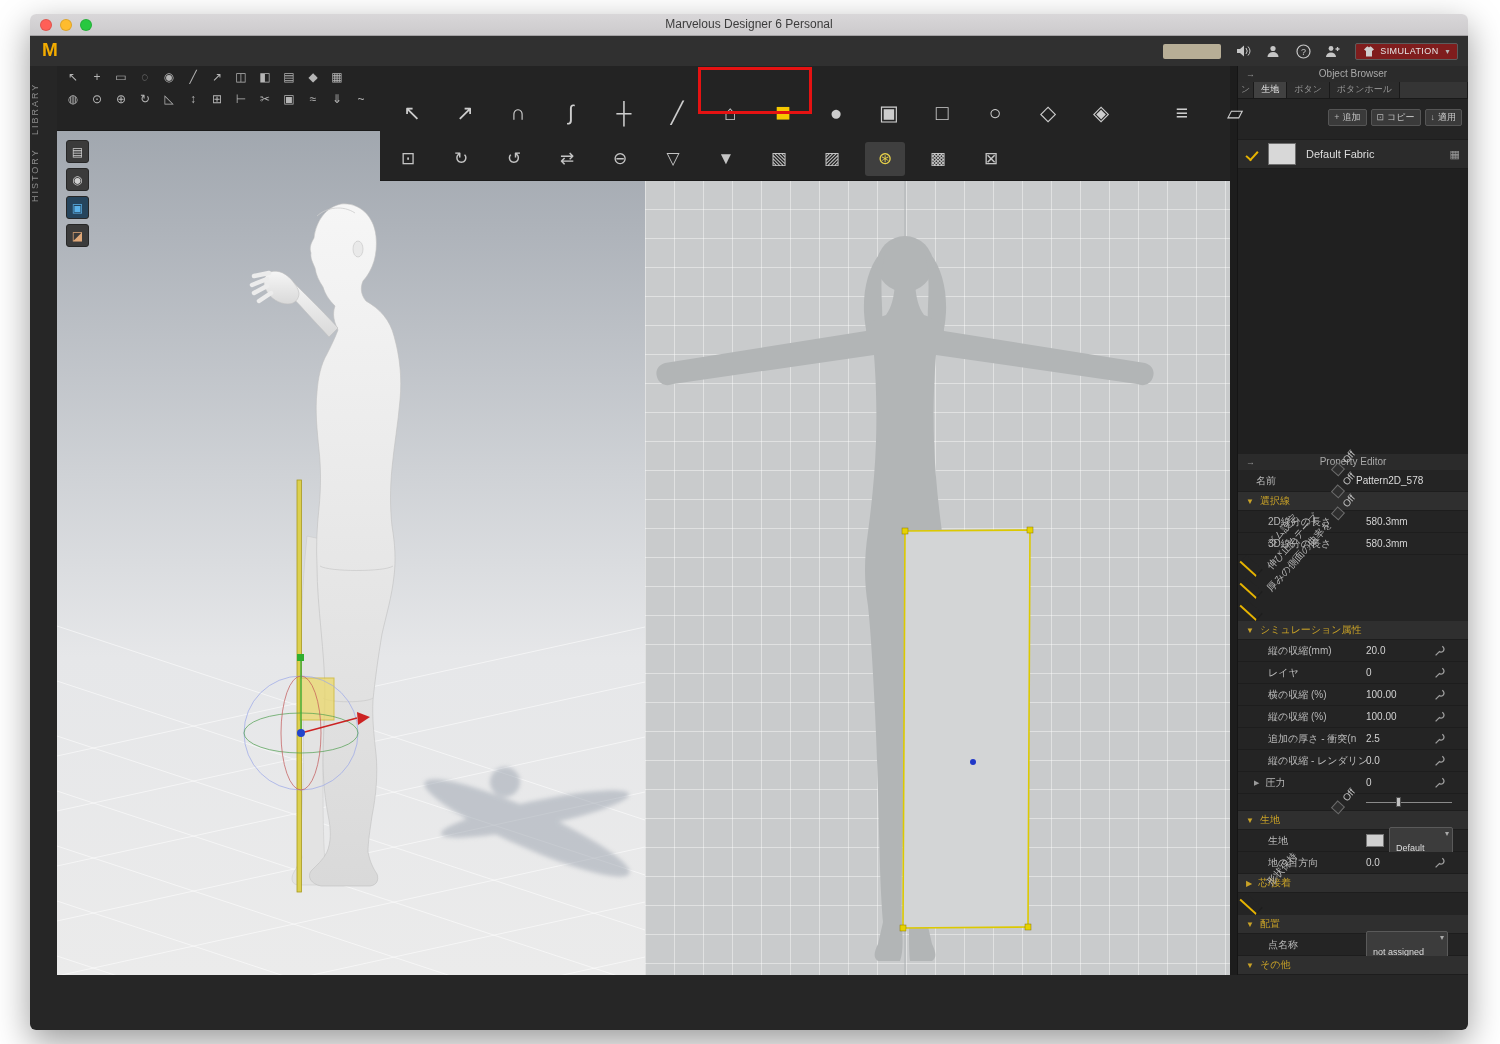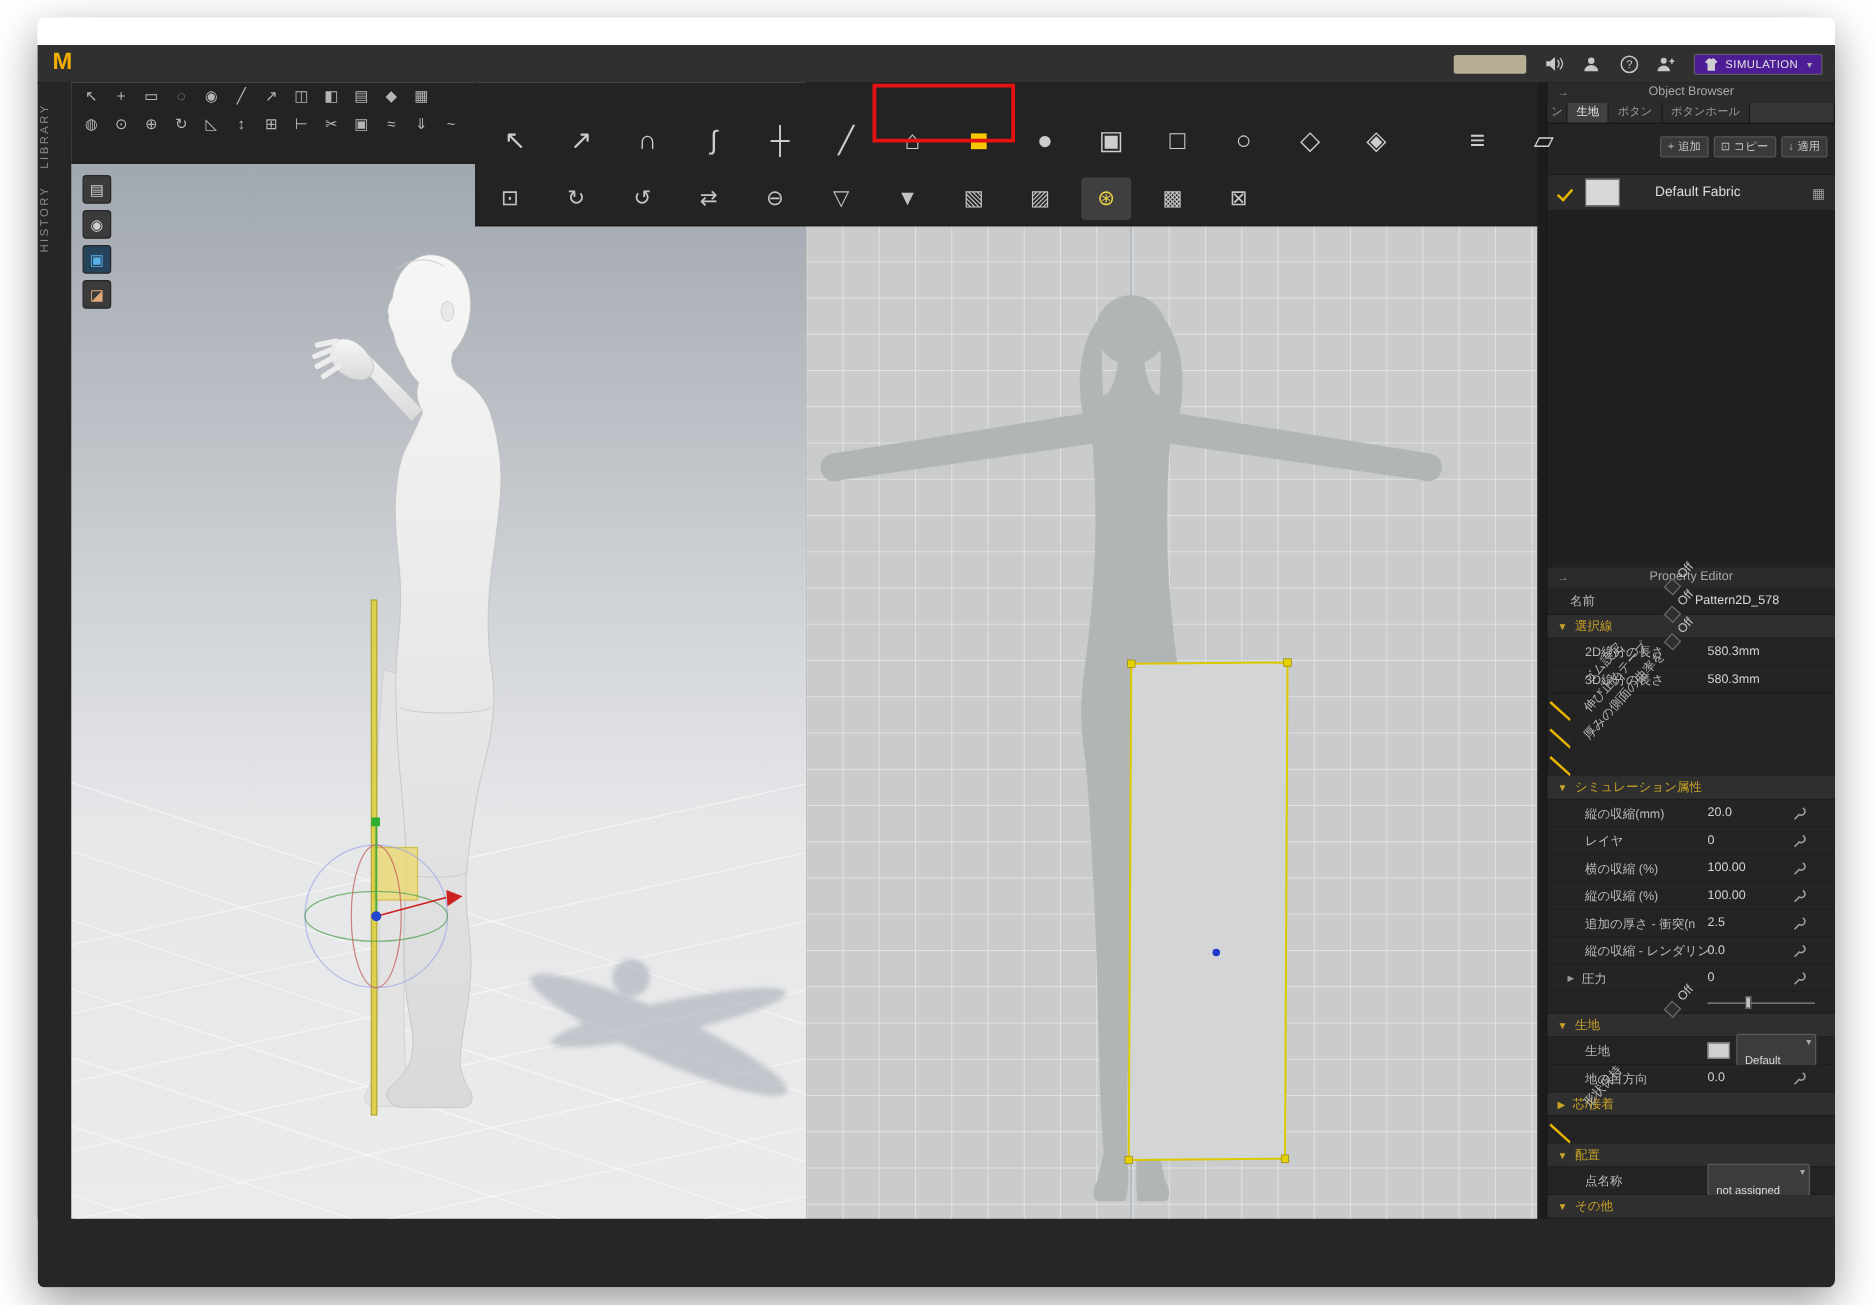--- a/index.html
+++ b/index.html
@@ -11,21 +11,21 @@
   .light{width:12px;height:12px;border-radius:50%;border:1px solid rgba(0,0,0,.12);box-sizing:border-box;}
   .light.red{background:#ff5f57;} .light.yel{background:#febc2e;} .light.grn{background:#28c840;}
   .mac-title{text-align:center;font-size:12px;line-height:21px;color:#3c3c3c;}
   
   .app{position:absolute;top:22px;left:0;right:0;bottom:0;background:#262626;}
   .topbar{position:absolute;top:0;left:0;right:0;height:30px;background:#303030;border-bottom:1px solid #181818;}
   .logo{position:absolute;left:12px;top:3px;font-size:19px;font-weight:bold;color:#f3ac00;}
   .topbar-right{position:absolute;right:10px;top:0;height:30px;display:flex;align-items:center;gap:14px;}
   .redacted{width:58px;height:15px;background:#b7ae96;border-radius:2px;}
   .tbicon{width:16px;height:16px;display:flex;align-items:center;justify-content:center;}
-  .sim-btn{display:flex;align-items:center;gap:5px;border:1px solid #5c5c5c;background:#4c1d95;border-radius:2px;padding:2px 7px;color:#e5e5e5;font-size:9px;letter-spacing:.4px;}
+  .sim-btn{display:flex;align-items:center;gap:5px;border:1px solid #5c5c5c;background:#7f1d1d;border-radius:2px;padding:2px 7px;color:#e5e5e5;font-size:9px;letter-spacing:.4px;}
   .sim-chev{color:#b5b5b5;font-size:8px;margin-left:2px;}
   
   .main{position:absolute;top:30px;left:0;right:0;height:909px;}
   .rail{position:absolute;left:0;top:0;width:27px;height:100%;background:#262626;border-right:1px solid #1c1c1c;}
   .rail-label{position:absolute;left:0;width:27px;writing-mode:vertical-rl;transform:rotate(180deg);color:#8d8d8d;font-size:9px;letter-spacing:2px;text-align:center;}
   .rail-lib{top:14px;height:58px;} .rail-his{top:80px;height:58px;}
   
   .vp3d{position:absolute;left:27px;top:0;width:588px;height:909px;overflow:hidden;background:linear-gradient(180deg,#99a0a8 0%,#aeb3ba 18%,#cfd2d6 45%,#e6e7e9 65%,#ebebeb 100%);}
   .vp3d svg{position:absolute;left:0;top:0;}
   .toggles{position:absolute;left:9px;top:74px;display:flex;flex-direction:column;gap:5px;z-index:7;}
@@ -62,21 +62,21 @@
   .ob-tab{padding:0 7px;line-height:15px;font-size:9px;color:#9a9a9a;background:#2c2c2c;border-right:1px solid #191919;white-space:nowrap;}
   .ob-tab.active{background:#414141;color:#ebebeb;}
   .ob-tab.partial{padding:0 3px;max-width:12px;overflow:hidden;}
   .ob-tab.filler{flex:1;background:#353535;}
   .ob-actions{height:20px;margin-top:8px;flex:none;display:flex;justify-content:flex-end;align-items:center;gap:4px;padding:0 6px;}
   .ob-btn{height:15px;display:flex;align-items:center;gap:3px;background:#3a3a3a;border:1px solid #555555;border-radius:2px;color:#c9c9c9;font-size:9px;padding:0 5px;}
   .ob-btn .bicon{font-size:9px;color:#b5b5b5;}
   .fabric-row{height:28px;margin-top:12px;flex:none;background:#2b2b2b;border-top:1px solid #1d1d1d;border-bottom:1px solid #1d1d1d;display:flex;align-items:center;position:relative;}
   .check{width:10px;height:5px;border-left:2px solid #e7b400;border-bottom:2px solid #e7b400;transform:rotate(-48deg);margin-left:8px;flex:none;}
   .swatch{width:26px;height:20px;background:#d8d8d8;border:1px solid #6e6e6e;margin-left:10px;flex:none;}
-  .fabric-label{margin-left:28px;font-size:11px;color:#dddddd;}
+  .fabric-label{margin-left:10px;font-size:11px;color:#dddddd;}
   .fabric-icon{position:absolute;right:8px;color:#9a9a9a;font-size:11px;}
   .ob-space{flex:1;background:#202020;}
   .pe-rows{flex:none;}
   .prow{height:22px;flex:none;display:flex;align-items:center;position:relative;background:#242424;border-bottom:1px solid #1d1d1d;font-size:10px;color:#b9b9b9;box-sizing:border-box;}
   .prow .plabel{margin-left:30px;white-space:nowrap;}
   .prow.name .plabel{margin-left:18px;}
   .prow.pressure .plabel{margin-left:6px;}
   .prow.pressure .tri{margin-left:16px;color:#9a9a9a;font-size:7px;}
   .pvalue{position:absolute;left:128px;display:flex;align-items:center;gap:5px;color:#d2d2d2;}
   .prow.name .pvalue{left:118px;color:#dcdcdc;}
@@ -97,20 +97,28 @@
   .statusbar{position:absolute;left:0;right:0;top:939px;height:55px;background:#242424;border-top:1px solid #191919;}
   .version{position:absolute;left:30px;top:10px;font-size:9px;color:#7e7e7e;}
   .sb-right{position:absolute;right:16px;top:7px;display:flex;align-items:center;gap:8px;}
   .badge{background:#c2c2c2;color:#222222;font-size:8px;font-weight:bold;padding:1px 3px;border-radius:2px;}
   .glyph{pointer-events:none;}
 </style>
 </head>
 <body>
 
 <div class="window">
+  <div class="titlebar">
+    <div class="lights">
+      <div class="light red"></div>
+      <div class="light yel"></div>
+      <div class="light grn"></div>
+    </div>
+    <div class="mac-title">Marvelous Designer 6 Personal</div>
+  </div>
 
   <div class="app">
 
     <div class="topbar">
       <div class="logo">M</div>
       <div class="topbar-right">
         <div class="redacted"></div>
         <div class="tbicon">
           <svg width="15" height="14" viewBox="0 0 15 14">
               <path d="M1,5 h3 l4,-3.5 v11 L4,9 H1 Z" fill="#c6c6c6"></path>

